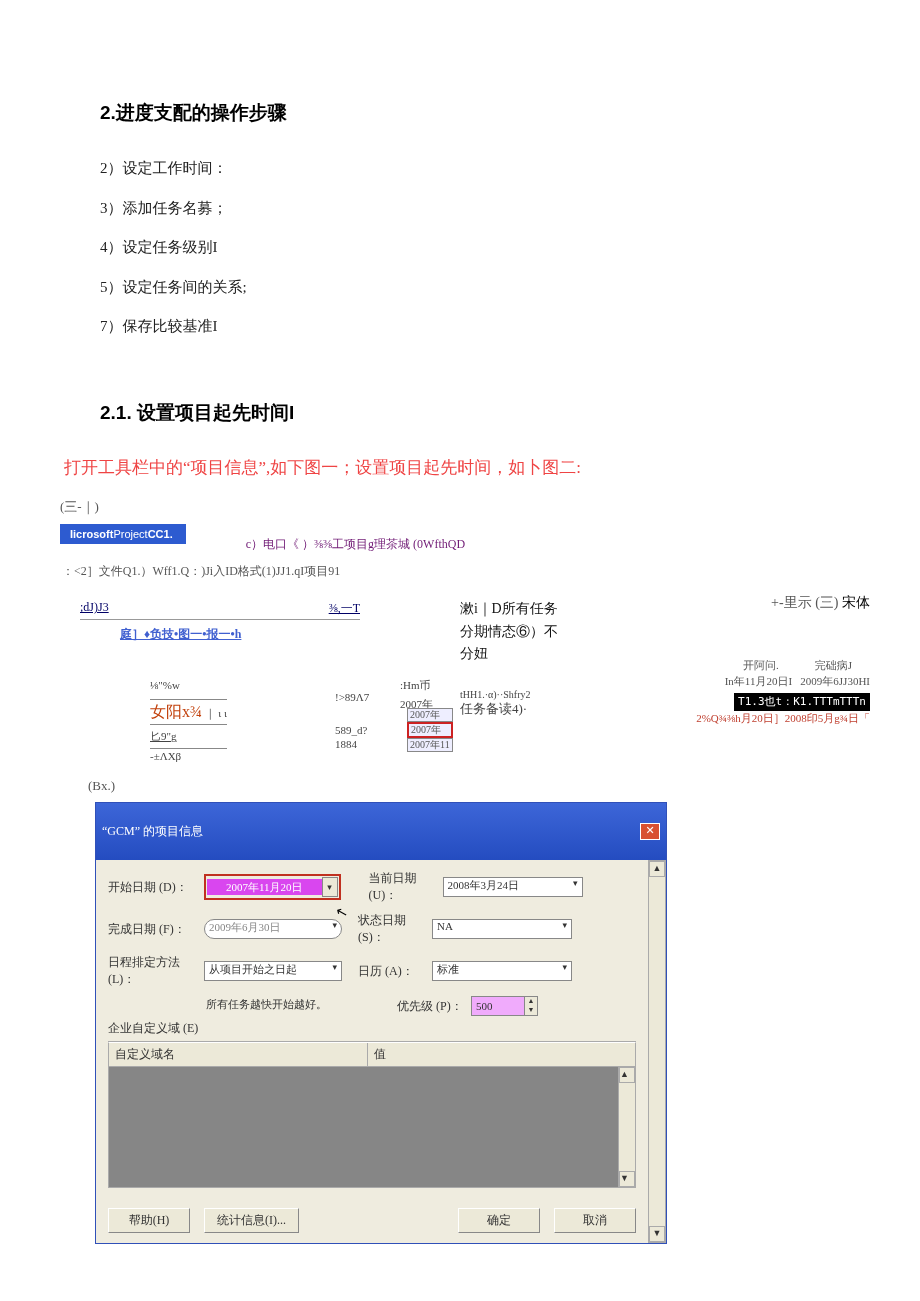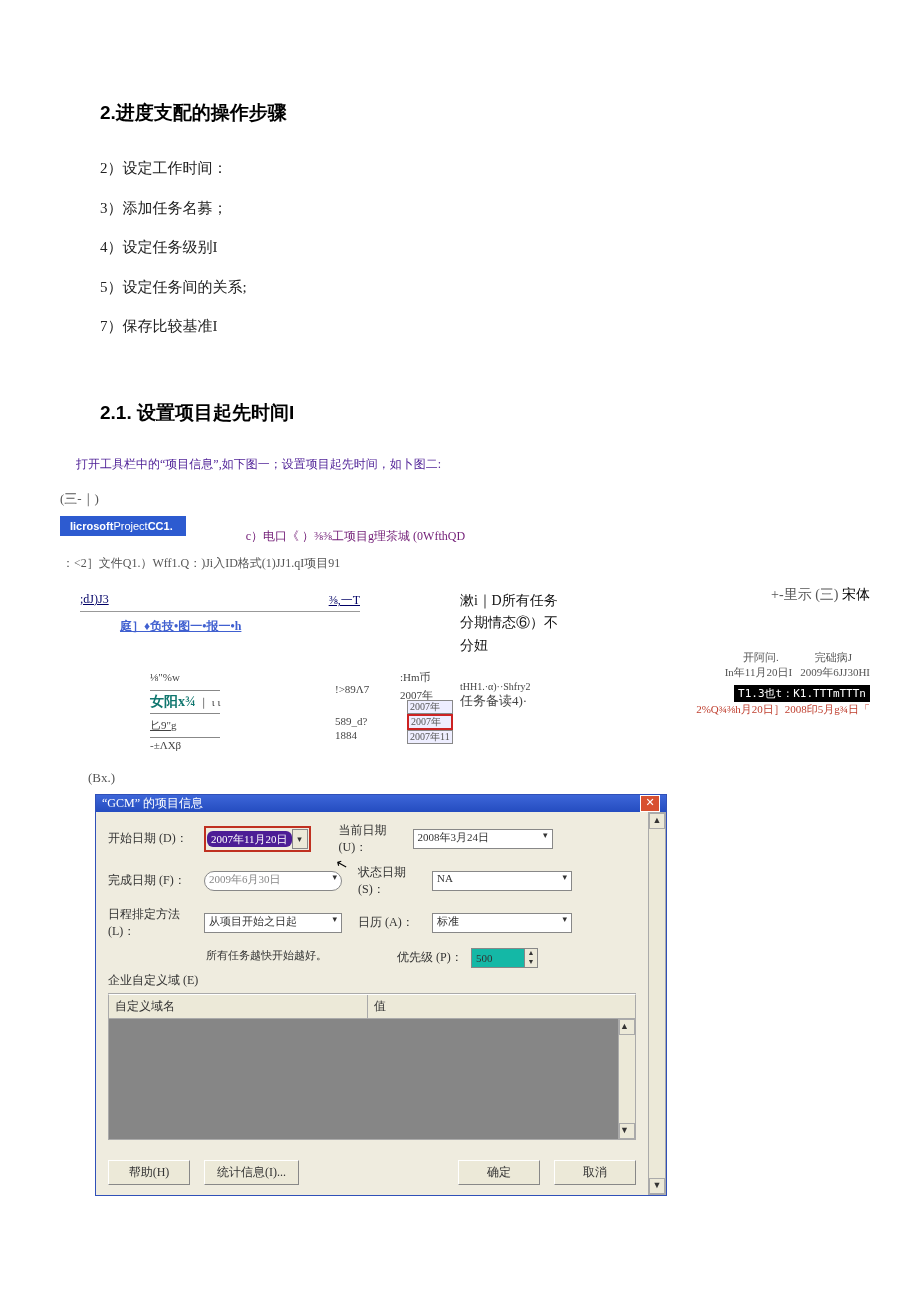--- a/index.html
+++ b/index.html
@@ -27,23 +27,23 @@
       line-height: 1.7;
     }
     .h-sub {
       font-size: 19px;
       font-weight: bold;
       color: #000;
       margin: 60px 0 28px 40px;
       font-family: "SimHei", "黑体", sans-serif;
     }
     .body-text {
-      font-size: 12px;
-      color: #4c1d95;
-      margin: 18px 0 16px 16px;
+      font-size: 17px;
+      color: #ef4444;
+      margin: 18px 0 16px 4px;
       line-height: 1.7;
     }
     .sub-label {
       font-size: 13px;
       color: #555;
       margin: 10px 0 6px 0;
     }
 
     
     .fig1 {
@@ -114,21 +114,21 @@
       font-size: 14px;
     }
     .songti { font-family: "SimSun", serif; color: #000; }
     .smallstack {
       position: absolute;
       font-size: 11px;
       color: #444;
       line-height: 1.3;
     }
     .smallstack.s1 { left: 90px; top: 80px; }
-    .smallstack.s1 .big { font-size: 14px; color:#0f766e;font-weight:bold;}
+    .smallstack.s1 .big { font-size: 16px; color:#c2410c;}
     .smallstack.s1 .uline2 { text-decoration: underline; }
     .smallstack.s2 { left: 275px; top: 92px; }
     .smallstack.s3 { left: 340px; top: 80px; }
     .smallstack.s4 { left: 400px; top: 90px; }
     .yrstack {
       position: absolute;
       left: 347px;
       top: 110px;
       font-size: 10px;
       line-height: 12px;
@@ -165,21 +165,21 @@
       width: 570px;
       border: 1px solid #3050b8;
       font-family: "SimSun", serif;
       font-size: 12px;
       background: #efecdf;
     }
     .dlg-title {
       background: linear-gradient(#3d66d8, #244cc0);
       color: #fff;
       font-size: 12px;
-      padding: 0 6px;
+      padding: 20px 6px;
       display: flex;
       align-items: center;
       justify-content: space-between;
     }
     .closebox {
       background: #d85030;
       border: 1px solid #fff;
       width: 18px; height: 15px;
       text-align: center;
       line-height: 13px;
@@ -216,47 +216,46 @@
       color: #333;
     }
     .field.disabled { color: #888; }
     .highlightfield {
       border: 2px solid #c03020;
       padding: 1px;
       display: inline-block;
       margin-right: 12px;
     }
     .highlightfield .inner {
-      background: #4c1d95;
+      background: #d946ef;
       color: #fff;
-      padding: 0 4px;
+      padding: 0 19px;
       height: 16px;
       line-height: 16px;
       font-size: 11px;
-      border-radius: 6px;
     }
     .ddbtn {
       width: 14px; height: 18px;
       border: 1px solid #888; background: #ece9d8;
       display: inline-flex; align-items: center; justify-content: center;
       font-size: 9px;
     }
     .col2label { width: 74px; margin-left: 16px; }
     .note {
       margin-left: 98px;
       font-size: 11px;
       color: #333;
       margin-top: -2px;
       margin-bottom: 2px;
     }
     .spinner {
       display: flex;
       border: 1px solid #888;
       height: 18px;
-      background: #14b8a6;
+      background: #f0abfc;
     }
     .spinner .sv { width: 44px; padding: 0 4px; font-size: 11px; line-height:18px;}
     .spinner .sb {
       width: 12px;
       display: flex; flex-direction: column;
       border-left: 1px solid #888;
     }
     .spinner .sb span {
       flex:1; font-size:7px; line-height:8px; text-align:center; background:#ece9d8;
     }

